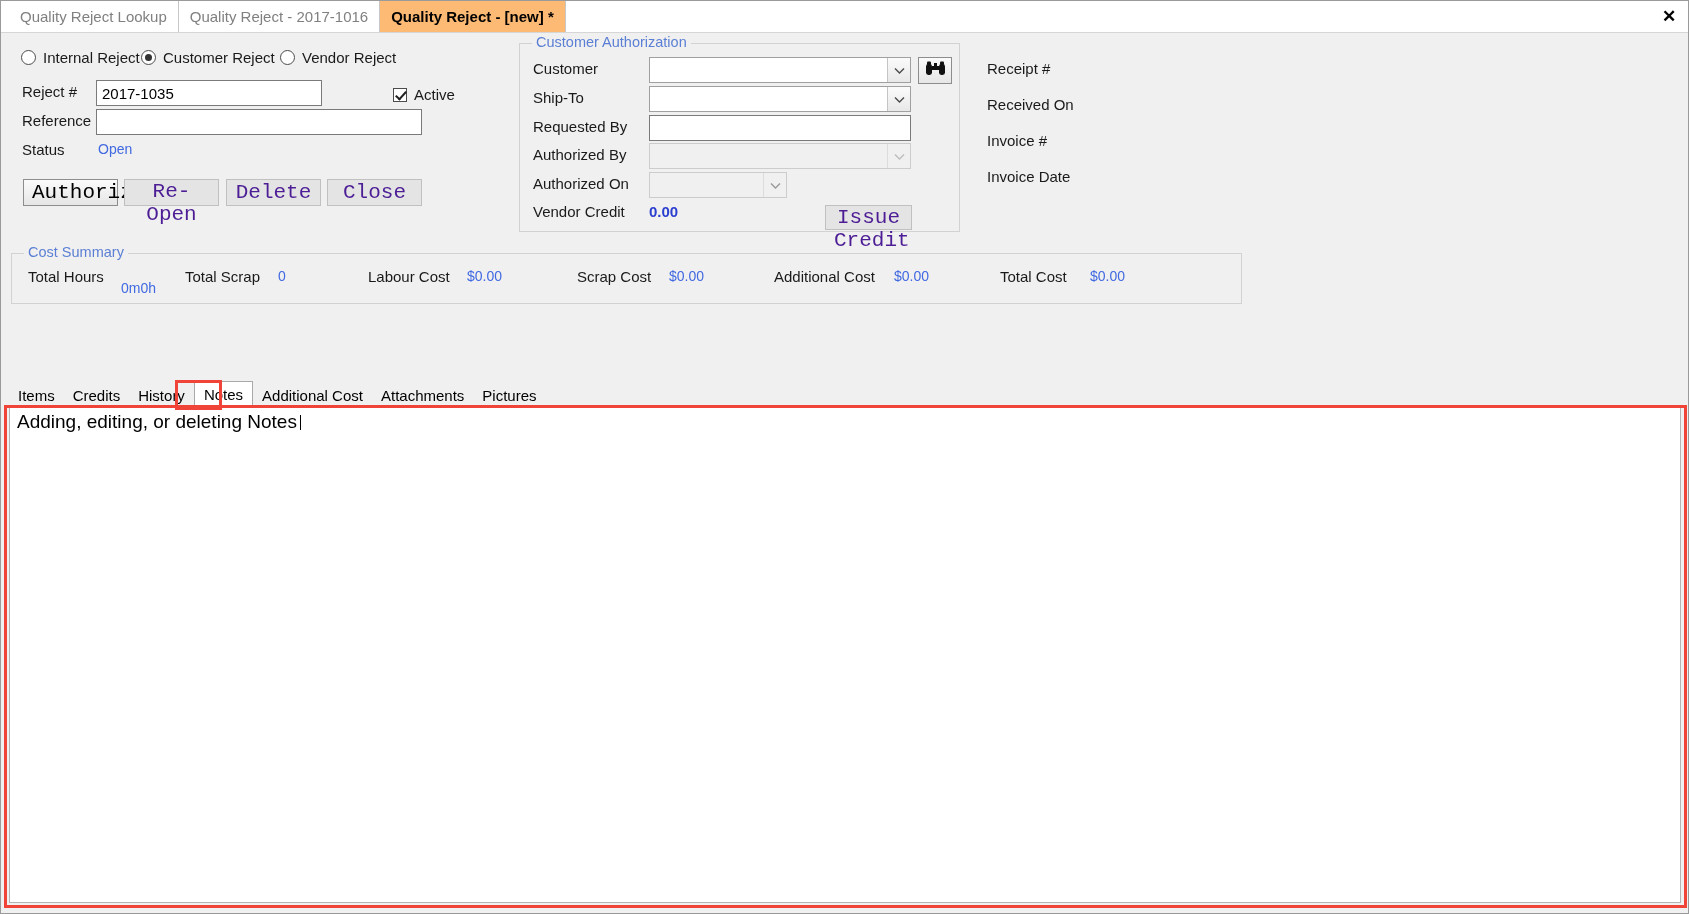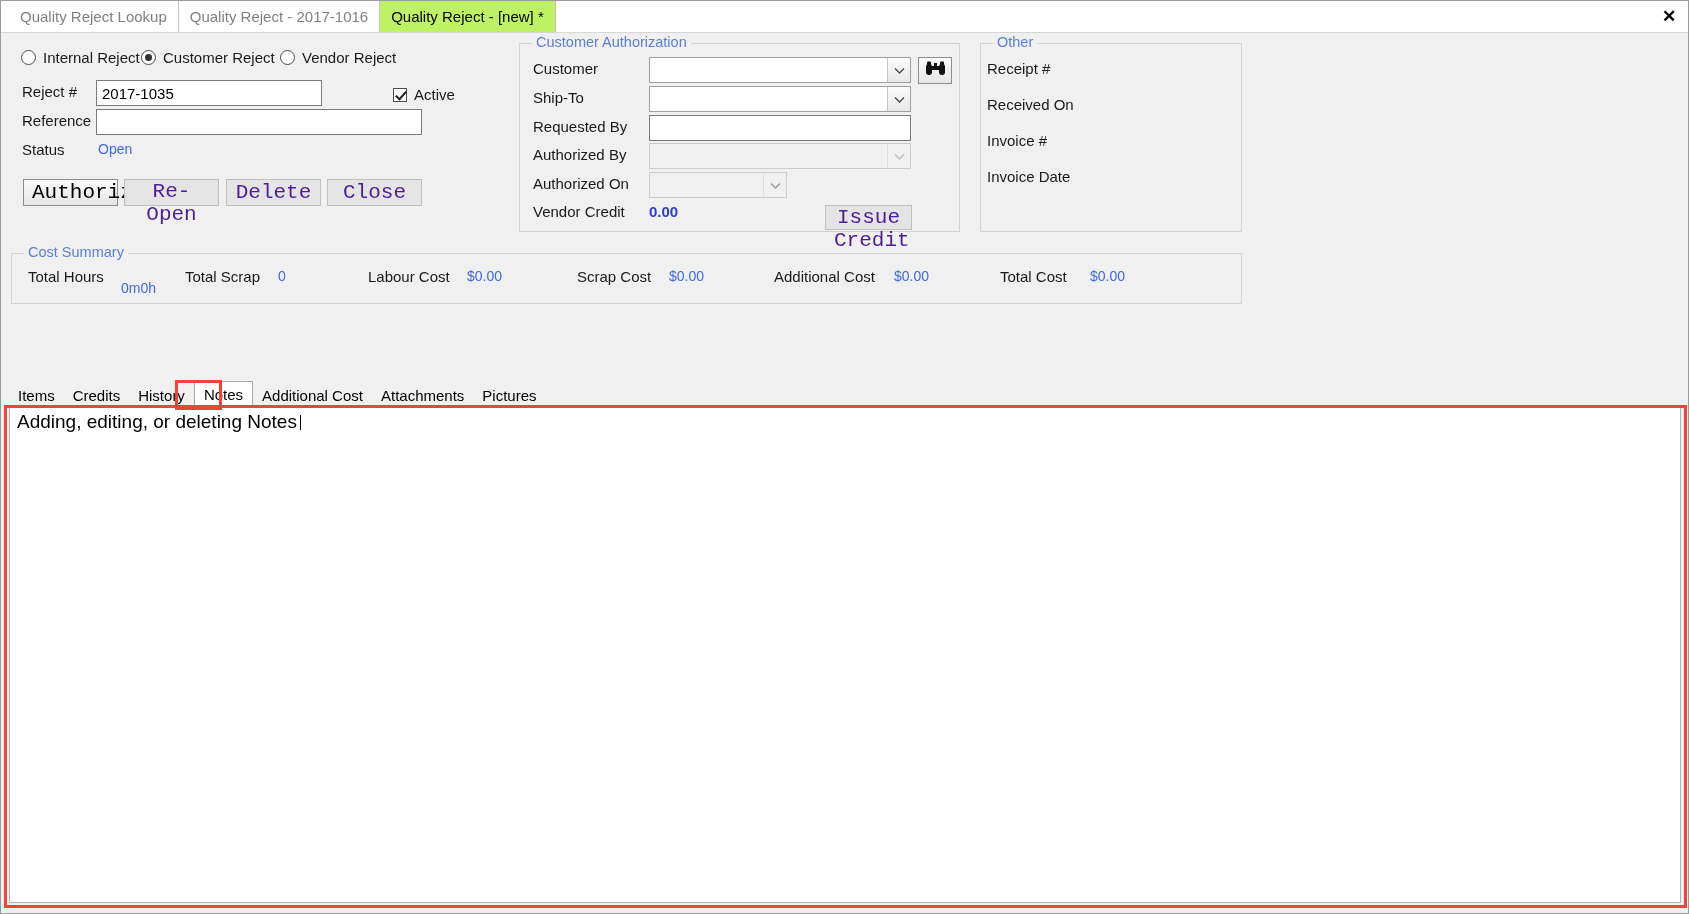--- a/index.html
+++ b/index.html
@@ -45,21 +45,22 @@
     height: 31px;
     padding: 0 11px;
     color: #808080;
     font-size: 15px;
     white-space: nowrap;
     border-right: 1px solid #c6c6c6;
     cursor: default;
   }
   .doc-tab.active {
     color: #000;
-    background: #bef264;
+    background: #fdba74;
+    font-weight: bold;
   }
   .close-x {
     position: absolute;
     right: 10px; top: 4px;
     width: 22px; height: 22px;
     display: flex; align-items: center; justify-content: center;
     font-size: 17px; font-weight: bold;
     color: #000;
     cursor: pointer;
   }
@@ -342,23 +343,20 @@
       <svg width="11" height="7" viewBox="0 0 11 7">
           <path d="M1 1.5 L5.5 6 L10 1.5" fill="none" stroke="#9a9a9a" stroke-width="1.4"></path>
         </svg>
     </div>
   </div>
 
   <div class="lbl" style="position:absolute; left:532px; top:202px;">Vendor Credit</div>
   <div class="val-blue-b" style="position:absolute; left:648px; top:202px;">0.00</div>
   <button class="btn disabled" style="position:absolute; left:824px; top:204px; width:87px; height:25px;">Issue Credit</button>
 
-  <div class="groupbox" style="left:979px; top:42px; width:262px; height:189px;">
-    <div class="gb-title">Other</div>
-  </div>
   <div class="lbl" style="position:absolute; left:986px; top:59px;">Receipt #</div>
   <div class="lbl" style="position:absolute; left:986px; top:95px;">Received On</div>
   <div class="lbl" style="position:absolute; left:986px; top:131px;">Invoice #</div>
   <div class="lbl" style="position:absolute; left:986px; top:167px;">Invoice Date</div>
 
   <div class="groupbox" style="left:10px; top:252px; width:1231px; height:51px;">
     <div class="gb-title">Cost Summary</div>
   </div>
 
   <div class="lbl" style="position:absolute; left:27px; top:267px;">Total Hours</div>

